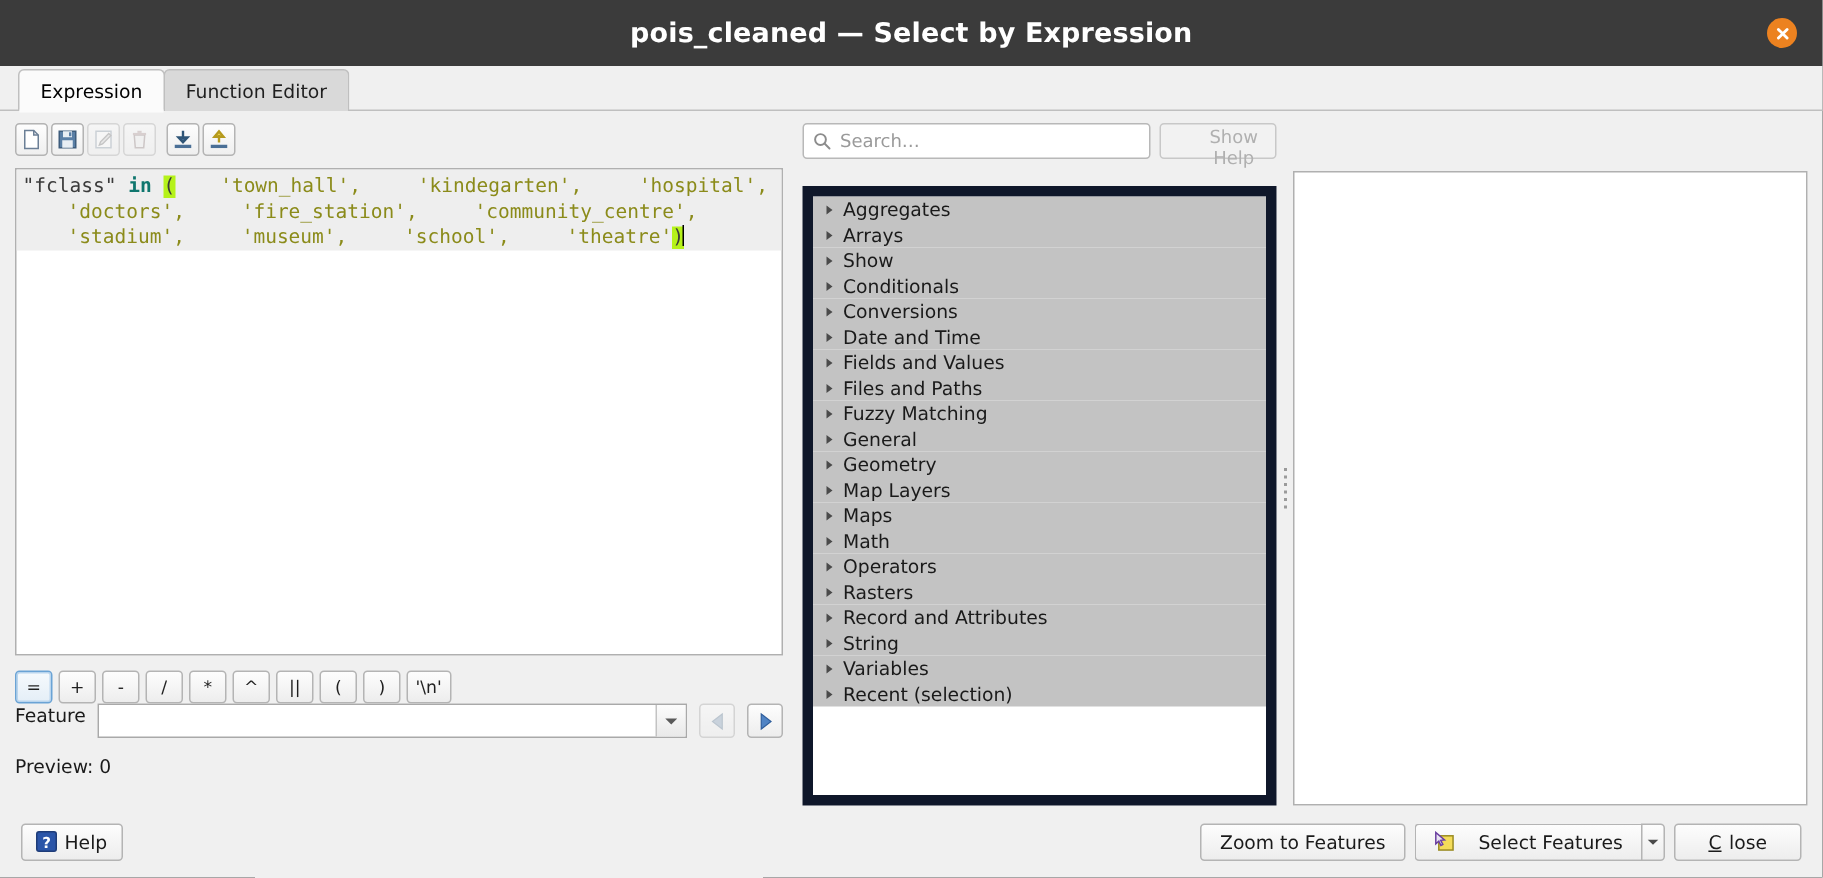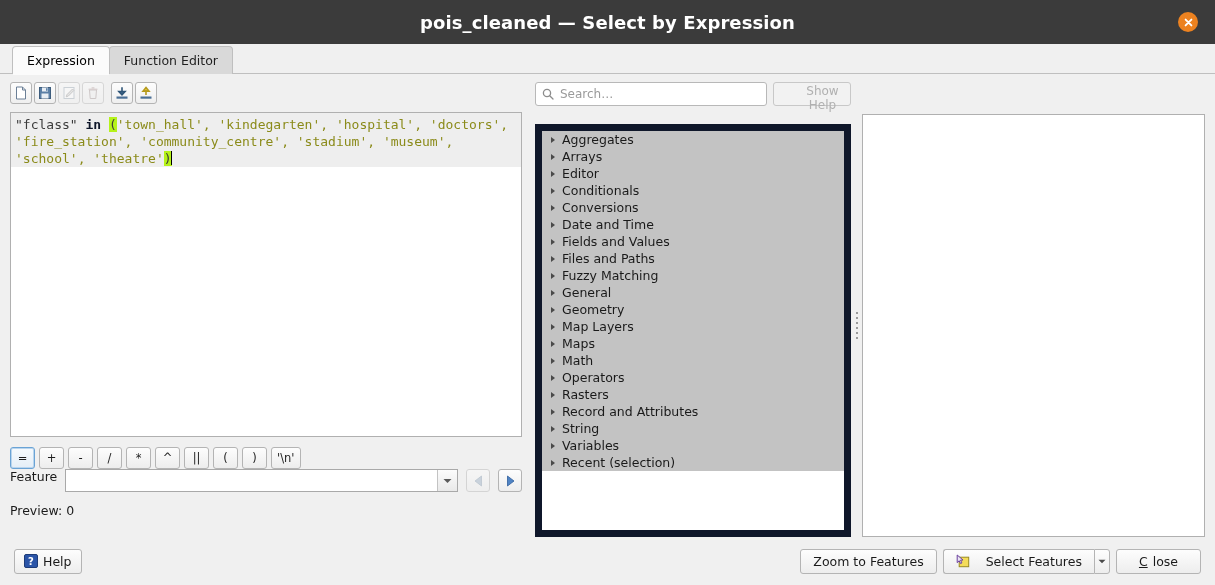--- a/index.html
+++ b/index.html
@@ -168,22 +168,22 @@
     font-size: 13px;
     line-height: 17px;
     padding: 3px 4px 0 4px;
     white-space: pre-wrap;
     word-break: break-word;
     background: #eeeeee;
     display: block;
     margin: 0;
   }
   .tok-field  { color: #3b3b3b; }
-  .tok-kw     { color: #0f172a; font-weight: bold; }
-  .tok-str    { color: #8b8b1a; }
+  .tok-kw     { color: #0f766e; font-weight: bold; }
+  .tok-str    { color: #8b8b1a; margin-left: 30px; }
   .tok-punct  { color: #8b8b1a; }
   .tok-paren-hl {
     background: #b5f21a;
     color: #3b3b3b;
   }
   .caret {
     display: inline-block;
     width: 1px;
     height: 14px;
     background: #000;
@@ -573,21 +573,21 @@
                 </svg>
               </span>
             <span class="tree-label">Arrays</span>
           </div>
           <div class="tree-item">
             <span class="tree-arrow">
                 <svg width="6" height="8" viewBox="0 0 6 8">
                   <path d="M1 1 L5 4 L1 7 z" fill="#4a4a4a"></path>
                 </svg>
               </span>
-            <span class="tree-label">Editor</span>
+            <span class="tree-label">Show</span>
           </div>
           <div class="tree-item">
             <span class="tree-arrow">
                 <svg width="6" height="8" viewBox="0 0 6 8">
                   <path d="M1 1 L5 4 L1 7 z" fill="#4a4a4a"></path>
                 </svg>
               </span>
             <span class="tree-label">Conditionals</span>
           </div>
           <div class="tree-item">

